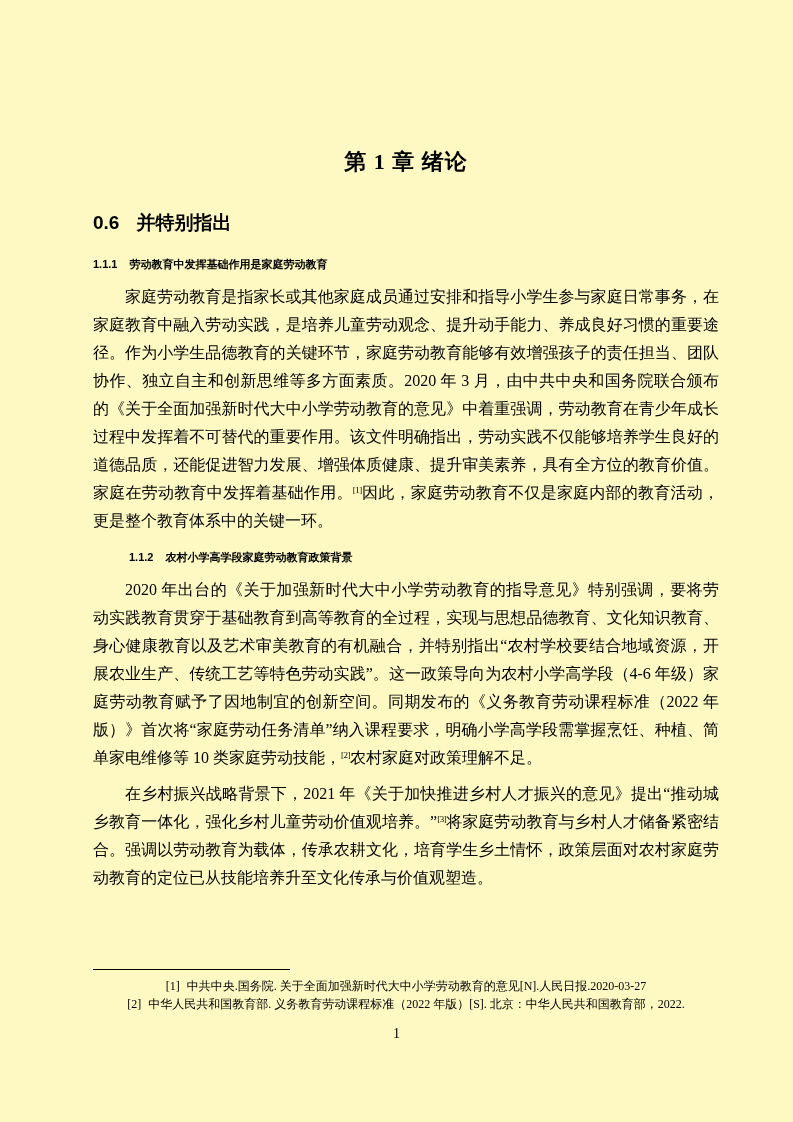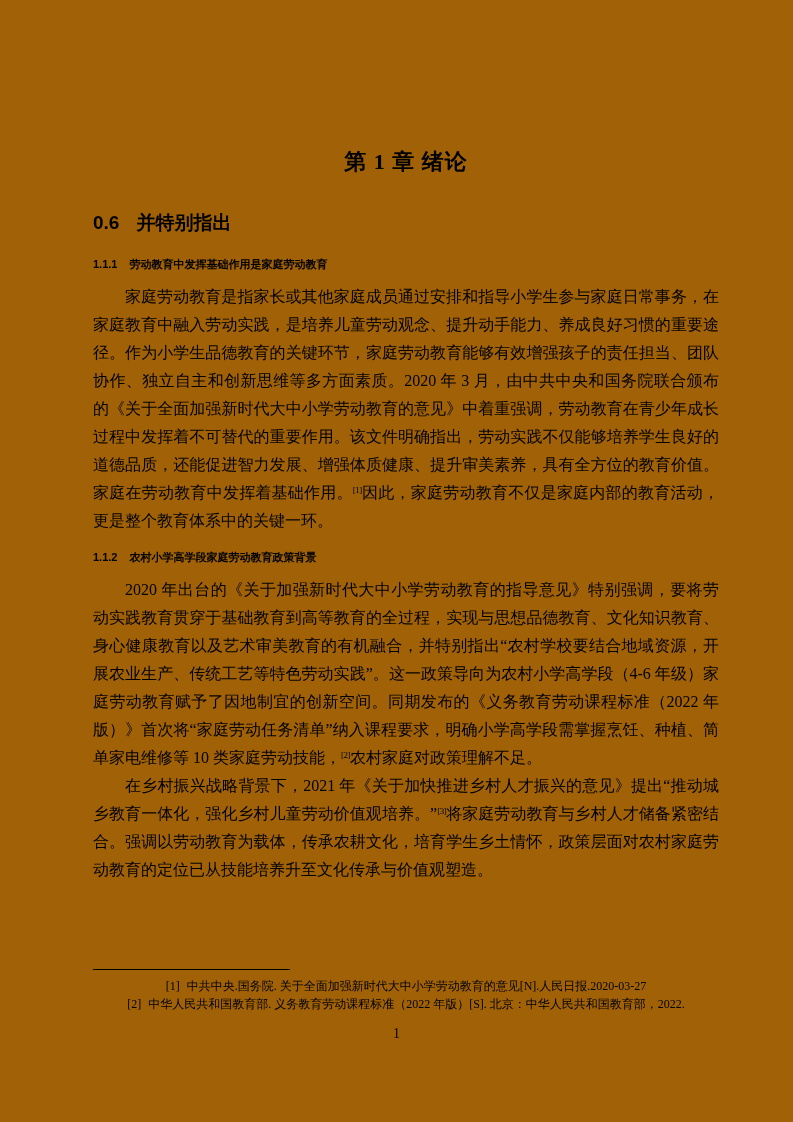--- a/index.html
+++ b/index.html
@@ -4,21 +4,21 @@
 <style>
   html, body {
     margin: 0;
     padding: 0;
     background: #ffffff;
   }
   .page {
     position: relative;
     width: 793px;
     height: 1122px;
-    background: #a16207;
+    background: #fef9c3;
     color: #000000;
     box-sizing: border-box;
     padding: 146px 74px 0 93px;
     overflow: hidden;
     font-family: "Liberation Serif", "DejaVu Serif", serif;
   }
   .chapter-title {
     margin: 0;
     font-size: 22px;
     line-height: 32px;
@@ -36,29 +36,29 @@
   }
   h2.sec .h-num { margin-right: 0.9em; }
   h3.subsec {
     margin: 18px 0 0 0;
     font-size: 11px;
     line-height: 22px;
     font-weight: bold;
     font-family: "Liberation Sans", "DejaVu Sans", sans-serif;
   }
   h3.subsec .h-num { margin-right: 1.1em; }
-  h3.subsec.second { margin-top: 11px; }
+  h3.subsec.second { margin-top: 11px; margin-left: 36px; }
   p.body {
     margin: 8px 0 0 0;
     font-size: 16px;
     line-height: 28px;
     text-align: justify;
     text-indent: 2em;
   }
-  p.body.cont { margin-top: 0; }
+  p.body.cont { margin-top: 8px; }
   sup.ref {
     font-size: 9px;
     line-height: 0;
     vertical-align: 5px;
     letter-spacing: -0.5px;
   }
   .footnotes {
     position: absolute;
     left: 93px;
     right: 74px;

